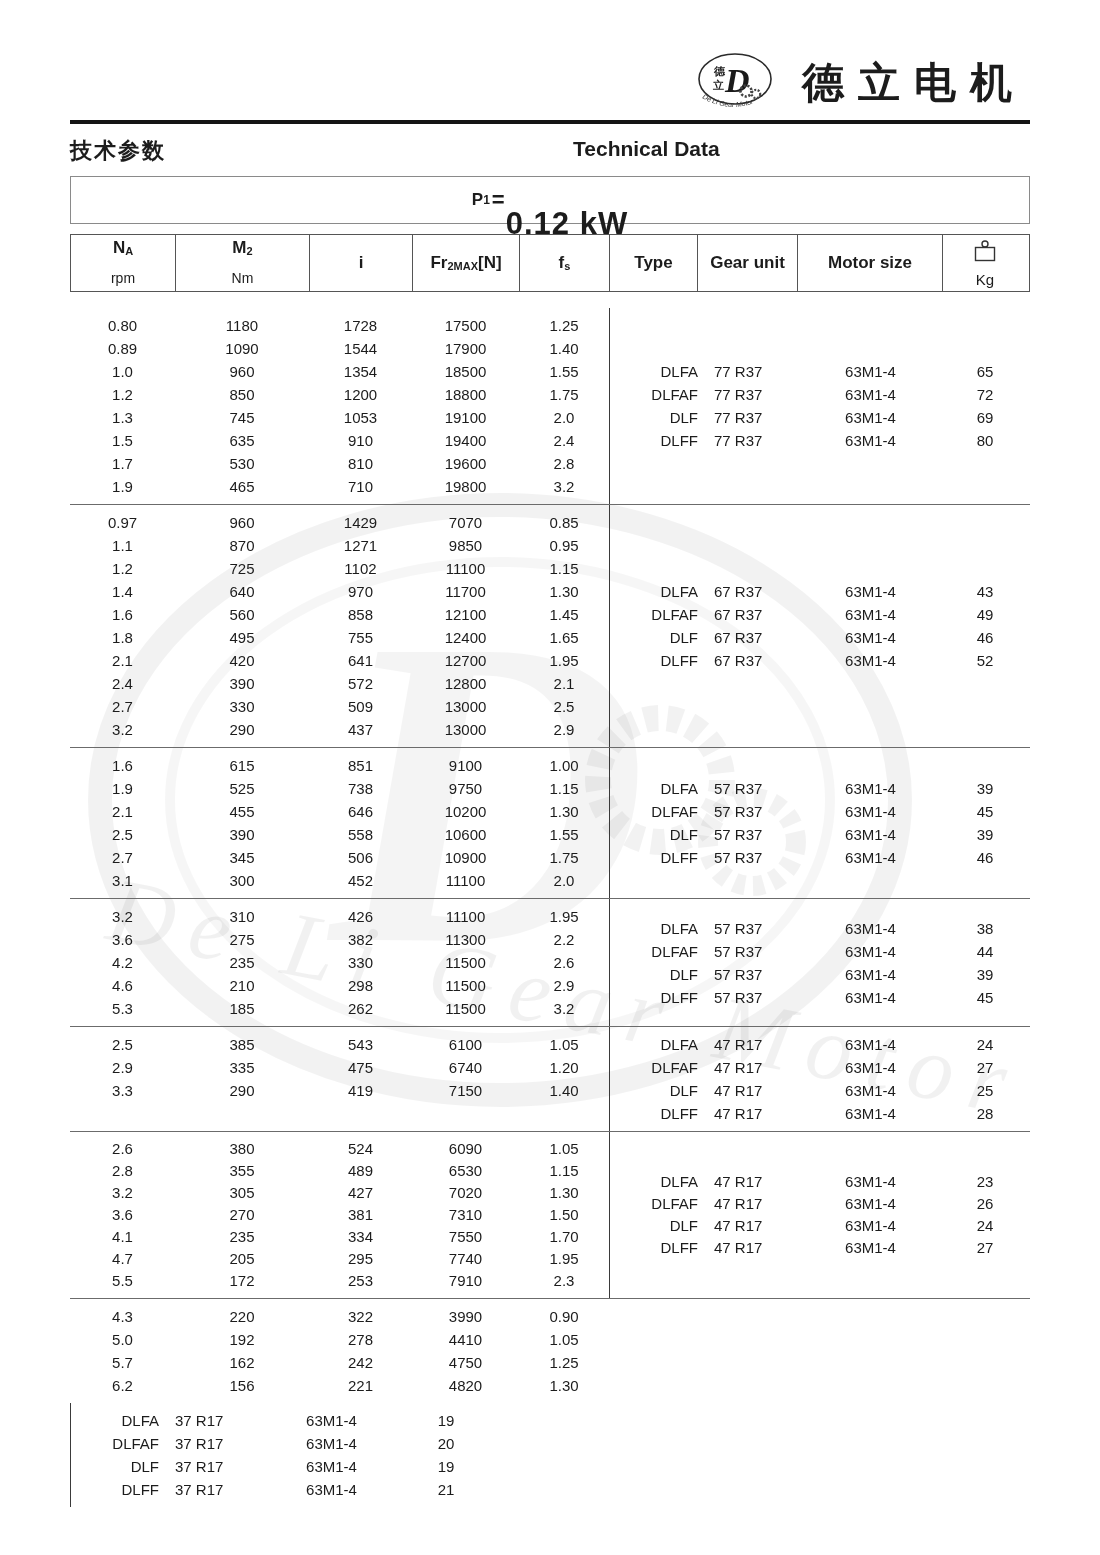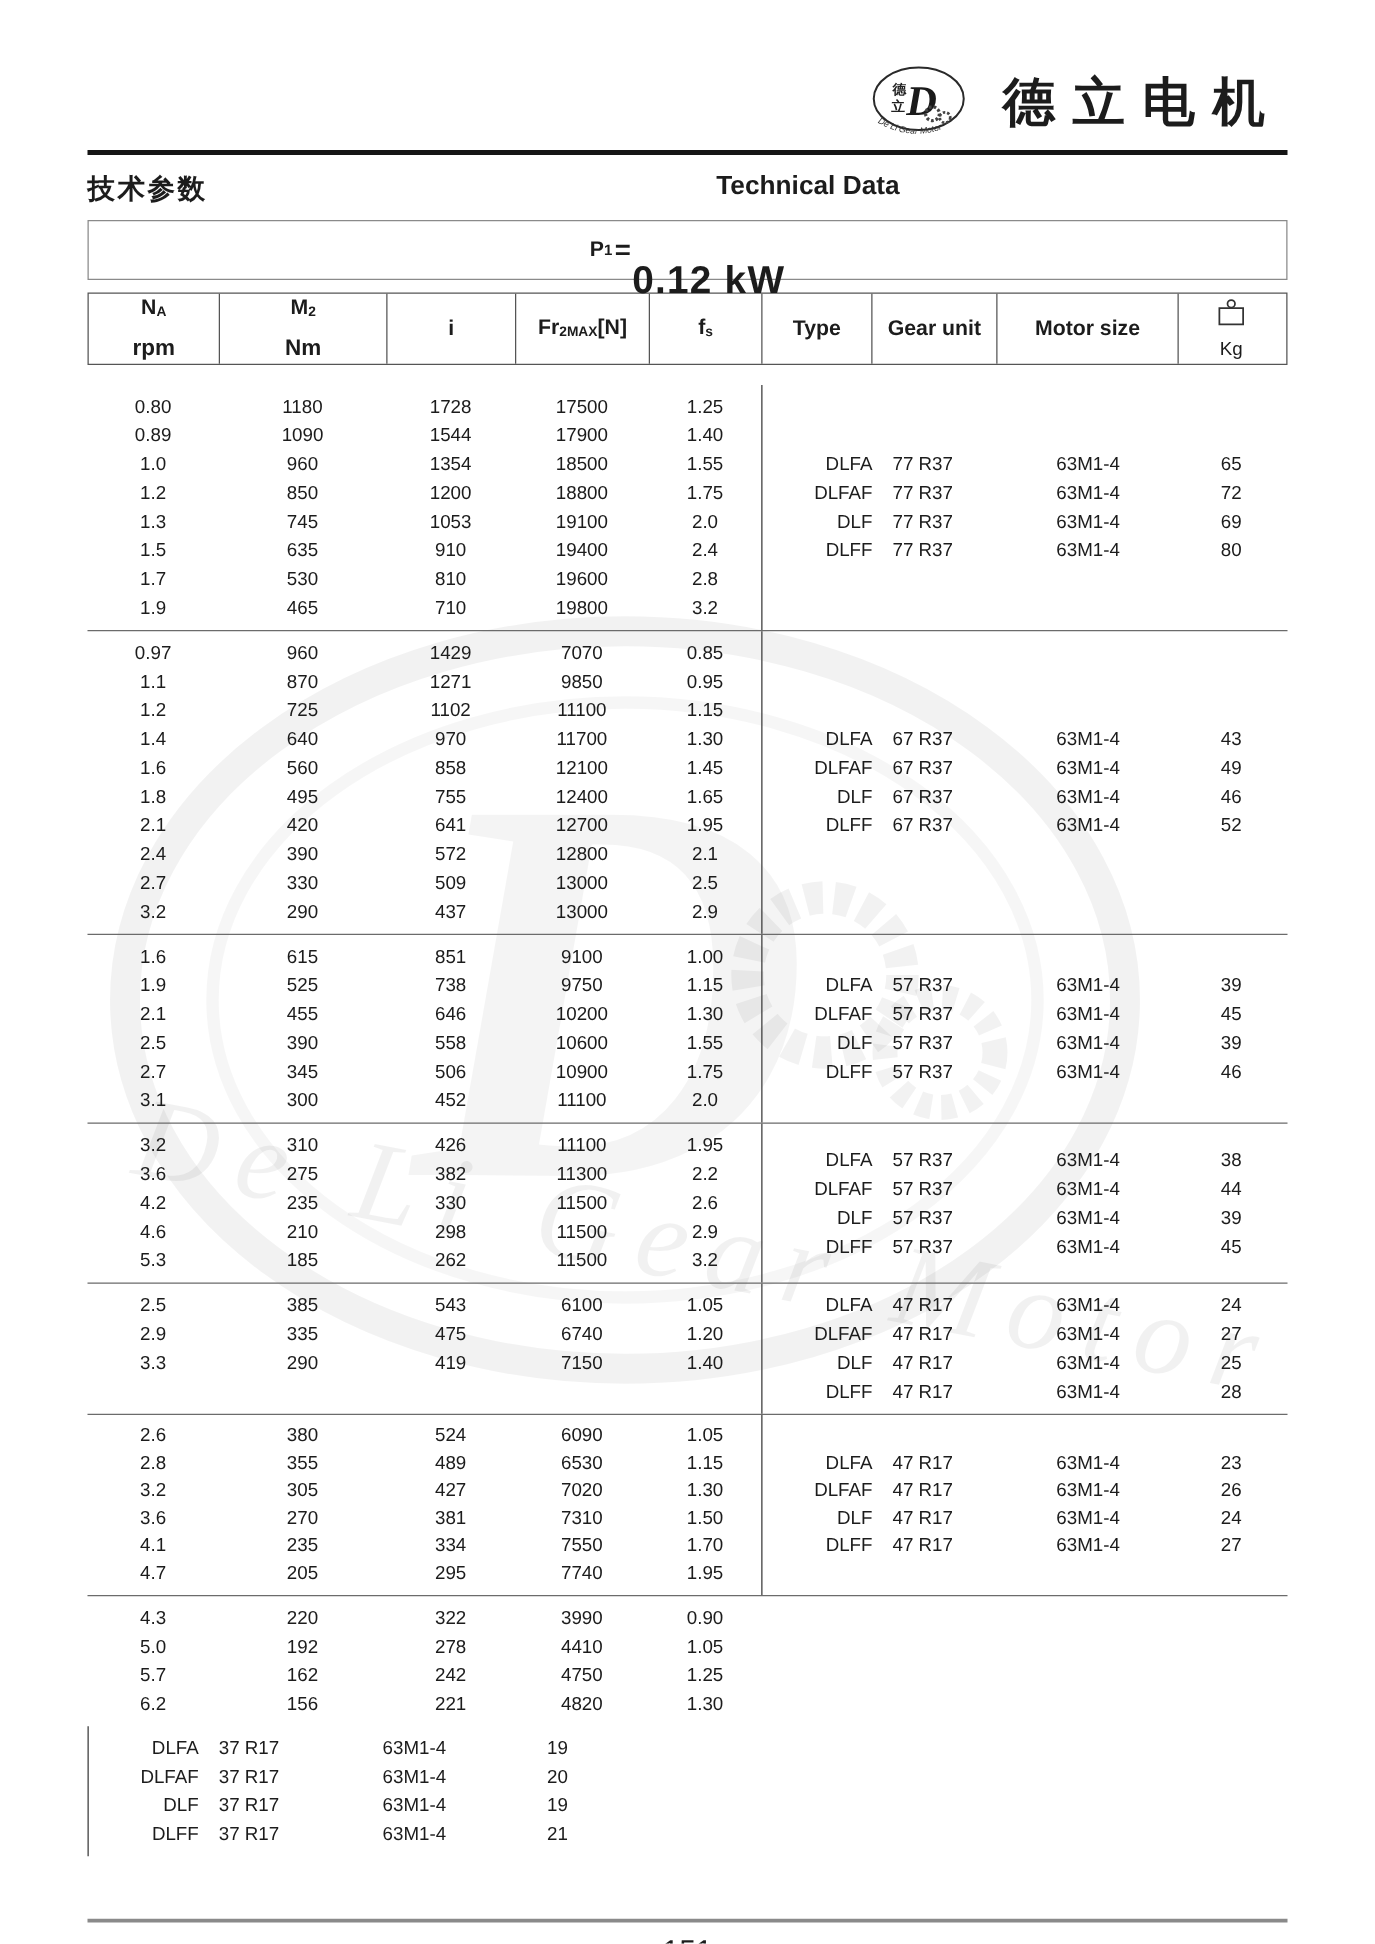--- a/index.html
+++ b/index.html
@@ -27,21 +27,21 @@
   .power-banner sub{font-size:12px;font-weight:bold;vertical-align:-4px;}
   .p-eq{font-size:22px;font-weight:bold;margin:0 1px 0 2px;}
   .p-val{font-size:31px;font-weight:bold;letter-spacing:1px;margin-top:48px;}
   
   .thead{margin-top:10px;display:flex;border:1px solid #555;height:56px;box-sizing:content-box;}
   .th{display:flex;flex-direction:column;align-items:center;justify-content:center;
       border-right:1px solid #555;box-sizing:border-box;}
   .th:last-child{border-right:none;}
   .h-main{font-size:17px;font-weight:bold;line-height:1.1;}
   .h-main sub{font-size:11px;font-weight:bold;vertical-align:-2px;}
-  .h-unit{font-size:18px;line-height:1.1;margin-top:13px;font-weight:bold;}
+  .h-unit{font-size:14px;line-height:1.1;margin-top:13px;}
   .kg-label{font-size:15px;line-height:1;margin-top:2px;}
   .c1{width:105px}.c2{width:134px}.c3{width:103px}.c4{width:107px}.c5{width:90px}
   .c6{width:88px}.c7{width:100px}.c8{width:145px}.c9{width:84px}
   
   .tbody{margin-top:16px;}
   .block{display:flex;border-bottom:1.5px solid #6b6b6b;}
   .block:last-child{border-bottom:none;flex-direction:column;}
   .block-left{width:539px;padding:6px 0;}
   .block-right{width:419px;border-left:1.5px solid #3a3a3a;display:flex;
                flex-direction:column;justify-content:center;padding:6px 0;box-sizing:border-box;}
@@ -557,20 +557,27 @@
               <div class="cell c4">7550</div>
               <div class="cell c5">1.70</div>
             </div>
             <div class="row">
               <div class="cell c1">4.7</div>
               <div class="cell c2">205</div>
               <div class="cell c3">295</div>
               <div class="cell c4">7740</div>
               <div class="cell c5">1.95</div>
             </div>
+            <div class="row">
+              <div class="cell c1">5.5</div>
+              <div class="cell c2">172</div>
+              <div class="cell c3">253</div>
+              <div class="cell c4">7910</div>
+              <div class="cell c5">2.3</div>
+            </div>
           </div>
           <div class="block-right">
             <div class="row">
               <div class="cell c6">DLFA</div>
               <div class="cell c7">47 R17</div>
               <div class="cell c8">63M1-4</div>
               <div class="cell c9">23</div>
             </div>
             <div class="row">
               <div class="cell c6">DLFAF</div>

